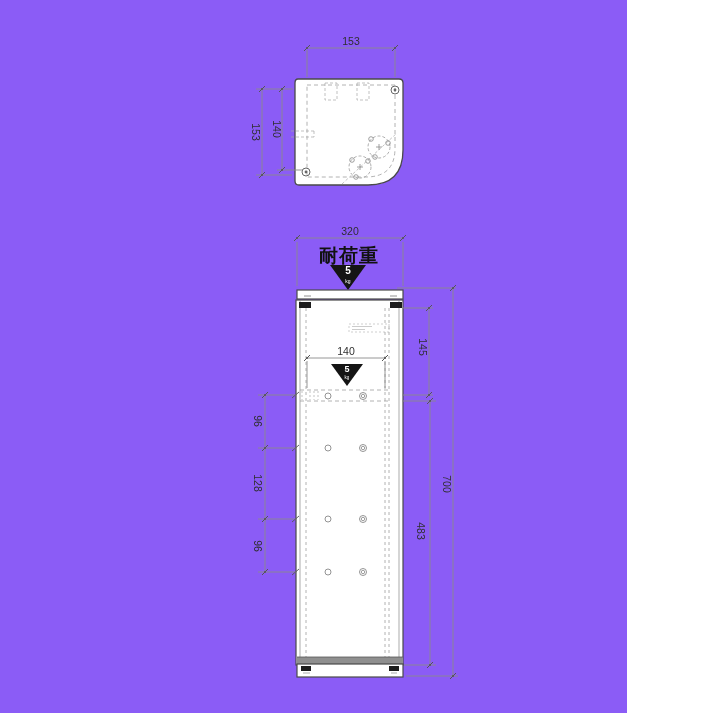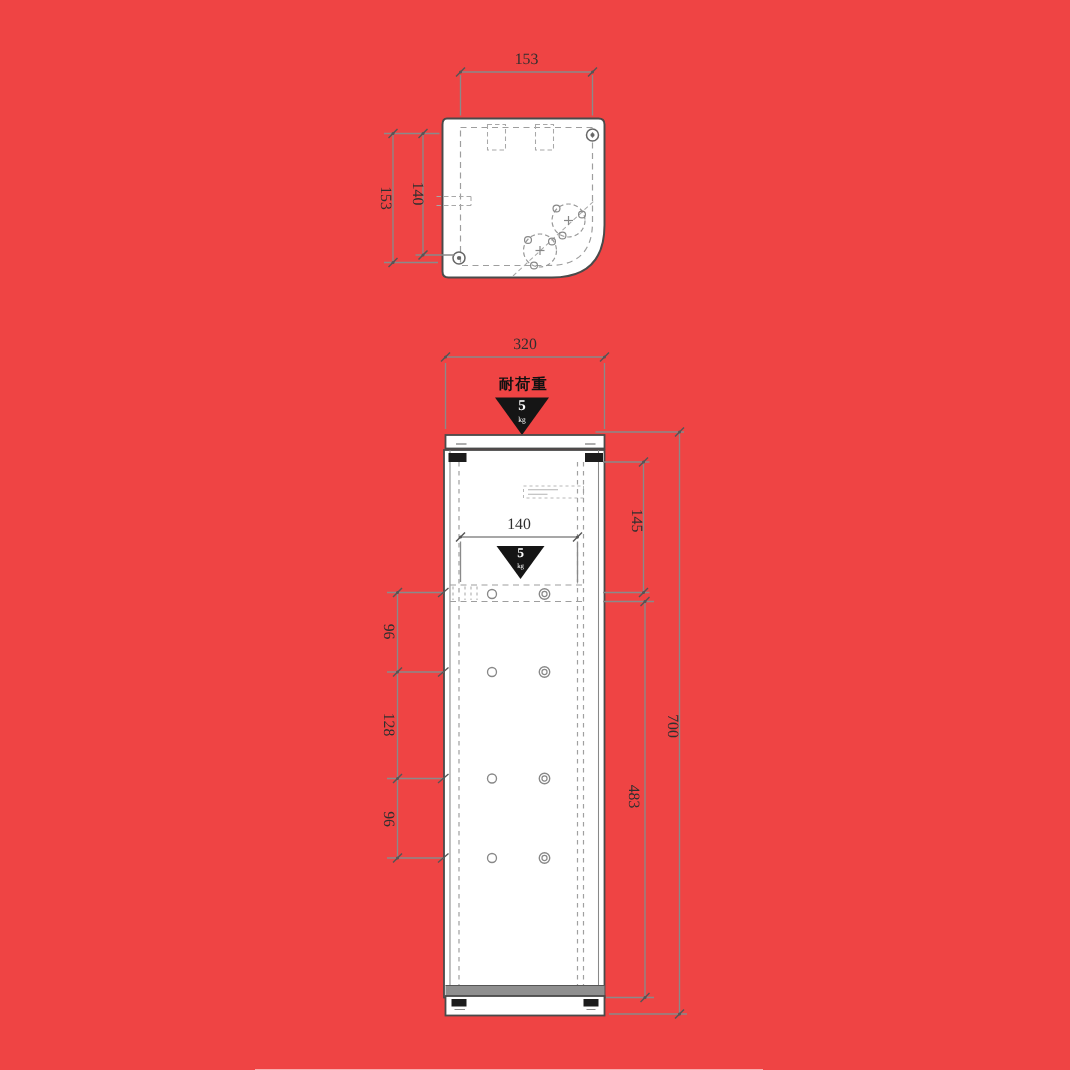--- a/index.html
+++ b/index.html
@@ -1,31 +1,31 @@
 <!DOCTYPE html>
 <html><head>
 <meta charset="utf-8">
 <style>
   html,body { margin:0; padding:0; background:#fff; }
   #canvas {
-    position:relative; width:713px; height:713px; background:#ef4444;
-    font-family:Liberation Serif, serif; overflow:hidden;
+    position:relative; width:627px; height:713px; background:#8b5cf6;
+    font-family:Liberation Sans, sans-serif; overflow:hidden;
   }
   #linework { position:absolute; left:0; top:0; }
   .dimlabel {
     position:absolute; transform:translate(-50%,-50%);
     font-size:10.5px; color:#2f2f2f; white-space:nowrap; line-height:1;
   }
   .vlabel {
     position:absolute; transform:translate(-50%,-50%) rotate(90deg);
     font-size:10.5px; color:#2f2f2f; white-space:nowrap; line-height:1;
   }
   .loadlabel {
     position:absolute; transform:translate(-50%,-50%);
-    font-size:10px; font-weight:bold; color:#111; letter-spacing:1px; white-space:nowrap;
+    font-size:19px; font-weight:bold; color:#111; letter-spacing:1px; white-space:nowrap;
   }
   .tri-value {
     position:absolute; transform:translate(-50%,-50%);
     color:#fff; font-weight:bold; white-space:nowrap; line-height:1;
   }
   .tri-unit {
     position:absolute; transform:translate(-50%,-50%);
     color:#fff; white-space:nowrap; line-height:1;
   }
 </style>

